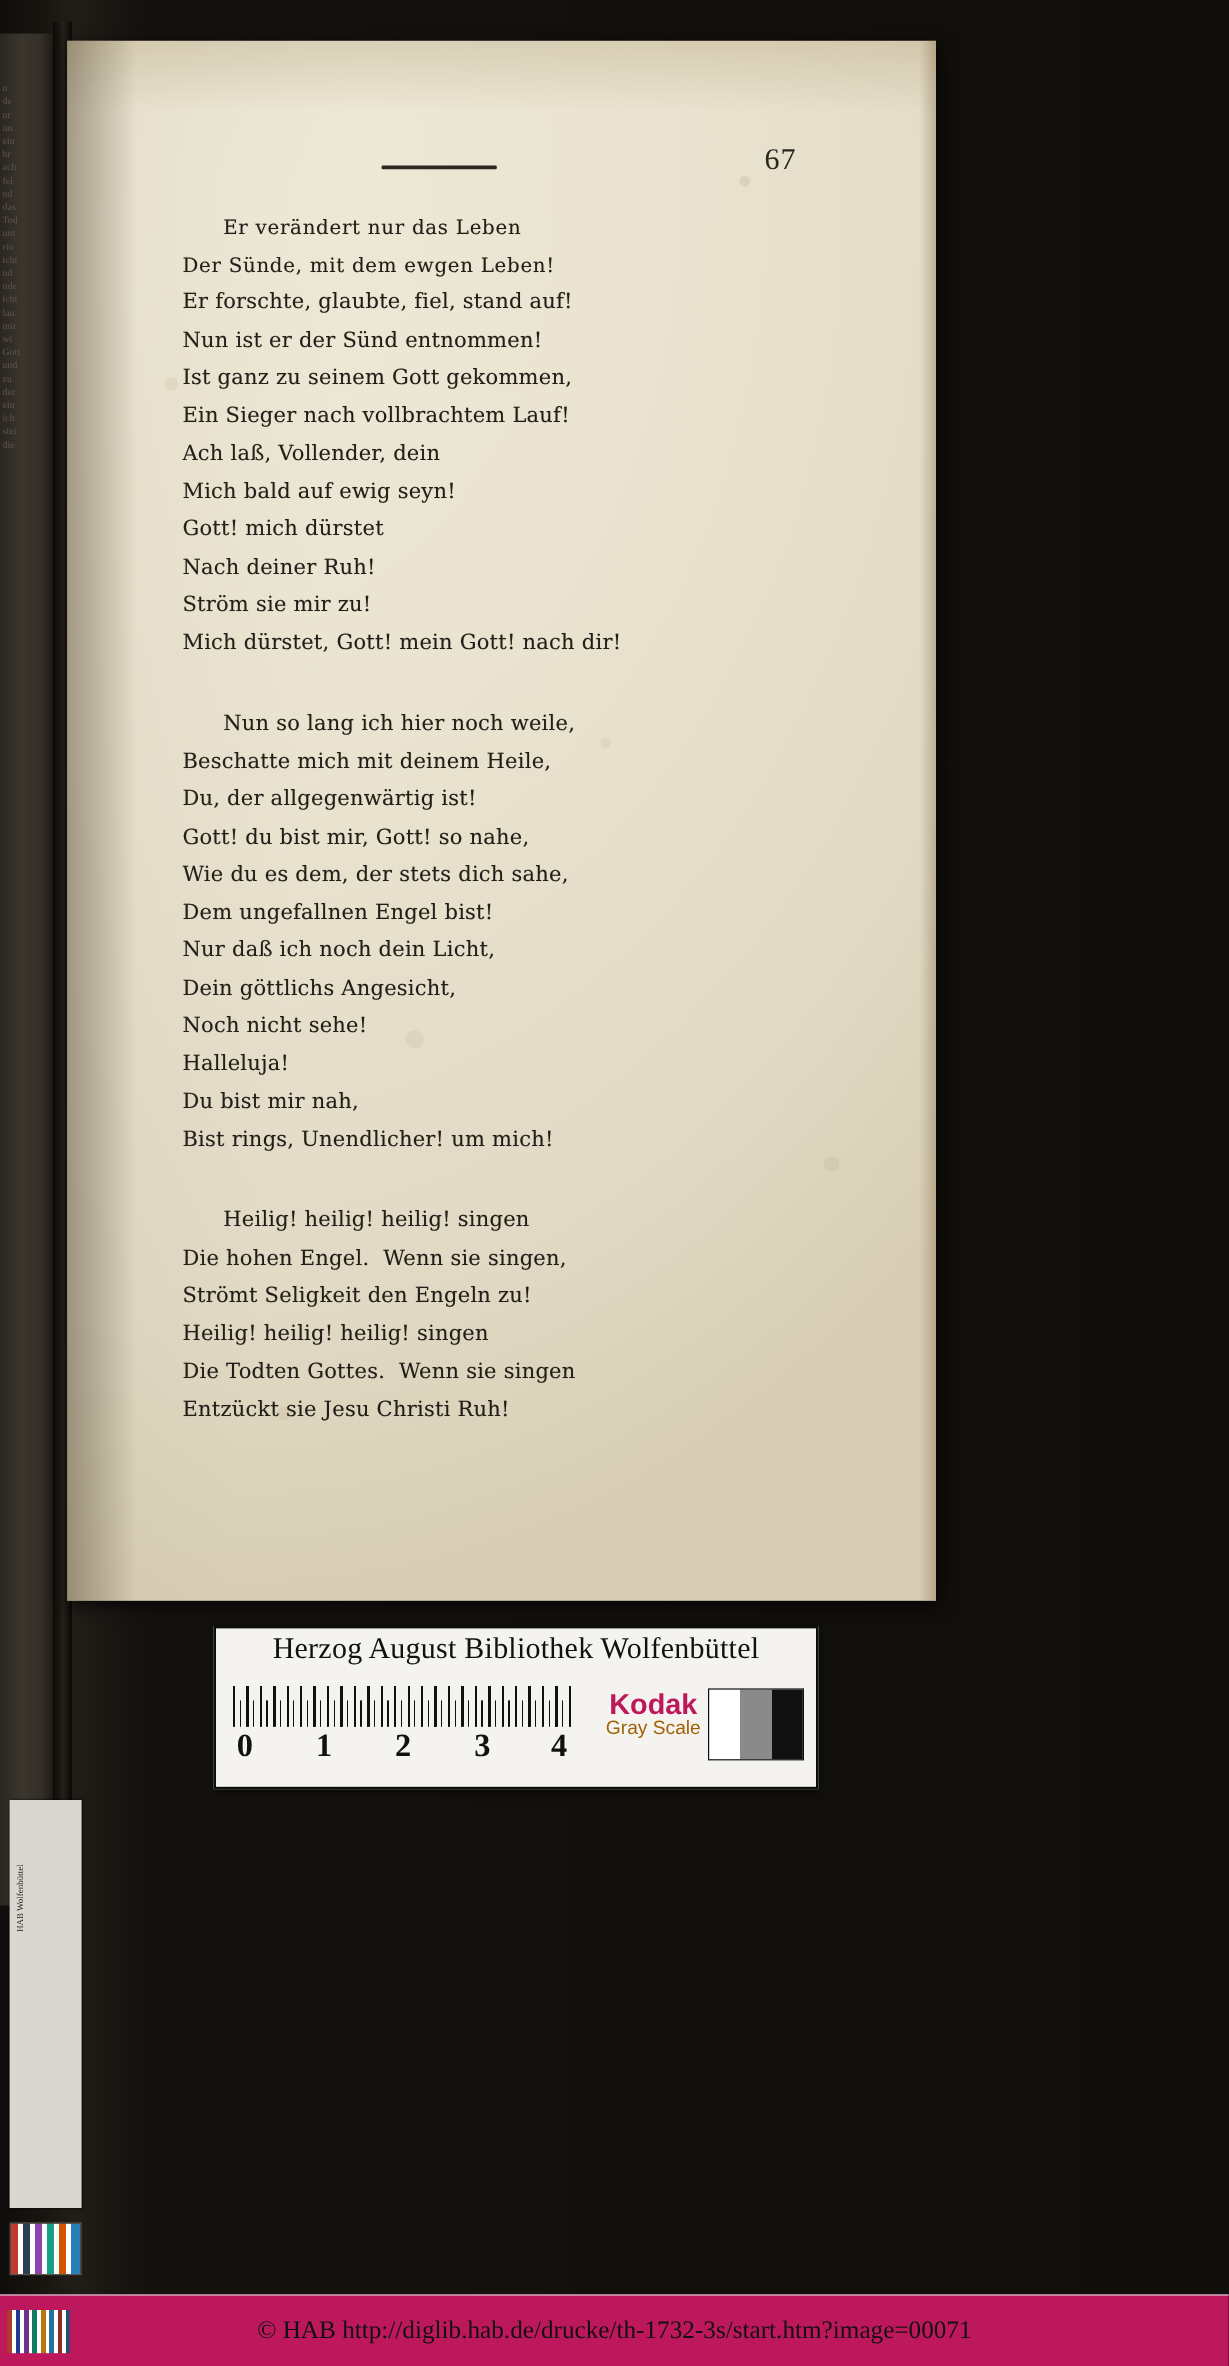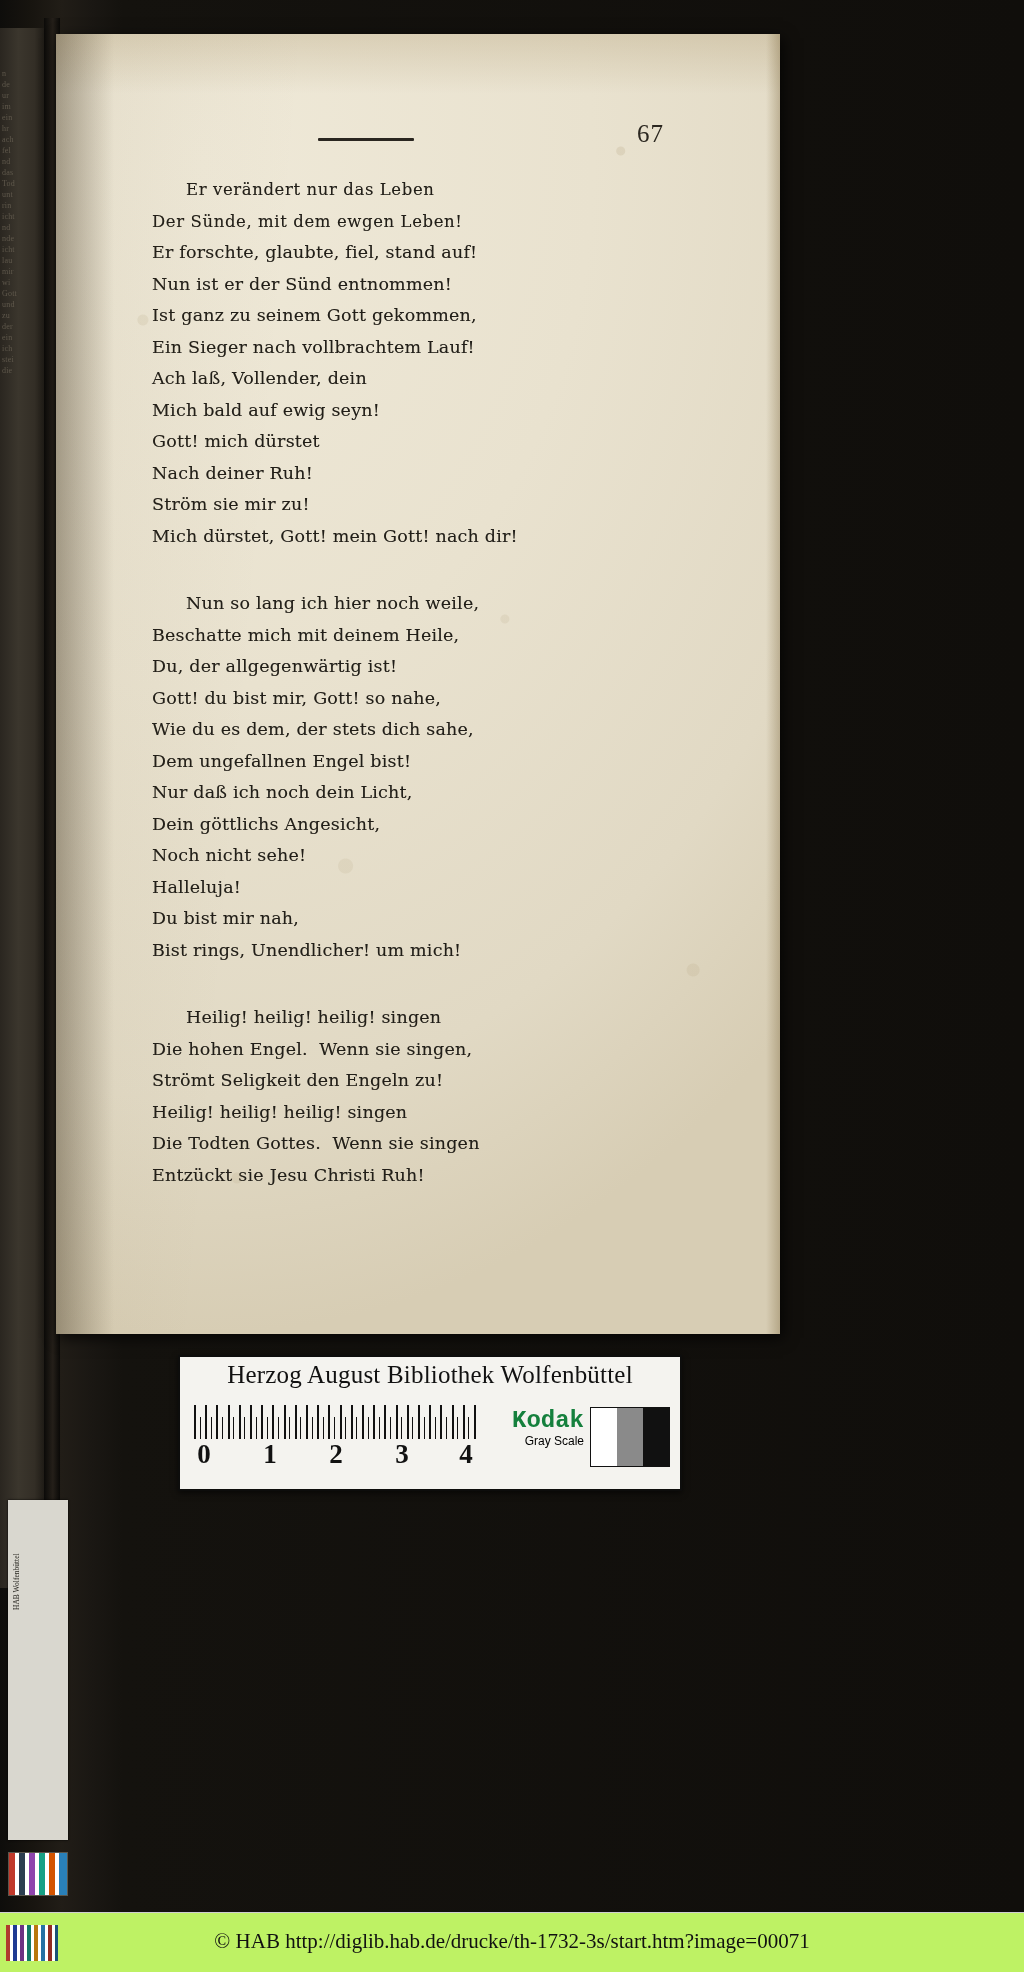--- a/index.html
+++ b/index.html
@@ -222,47 +222,46 @@
     font-size: 27px;
     color: #111;
     transform: translateX(-50%);
   }
   .kodak {
     position: absolute;
     right: 96px; top: 52px;
     text-align: center;
   }
   .kodak-word {
-    font-family: Liberation Mono, monospace;
+    font-family: Liberation Sans, sans-serif;
     font-weight: bold;
     font-size: 24px;
-    color: #15803d;
+    color: #be185d;
     line-height: 24px;
   }
   .kodak-sub {
     font-family: "Liberation Sans", sans-serif;
-    font-size: 12px;
-    color: #000000;
+    font-size: 16px;
+    color: #a16207;
     line-height: 16px;
-    text-align: right;
   }
   .grayscale {
     position: absolute;
     right: 10px; top: 50px;
     width: 78px; height: 58px;
     border: 1px solid #111;
     background: linear-gradient(90deg, #ffffff 0 33.3%, #8a8a8a 33.3% 66.6%, #111 66.6% 100%);
   }
 
   
   .credit-bar {
     position: absolute;
     left: 0; top: 1912px;
     width: 1024px; height: 60px;
-    background: #bef264;
+    background: #be185d;
     border-top: 1px solid #cfcfcf;
   }
   .credit-text {
     position: absolute;
     left: 0; top: 16px;
     width: 1024px;
     text-align: center;
     font-family: "Liberation Serif", serif;
     font-size: 21px;
     color: #111;

